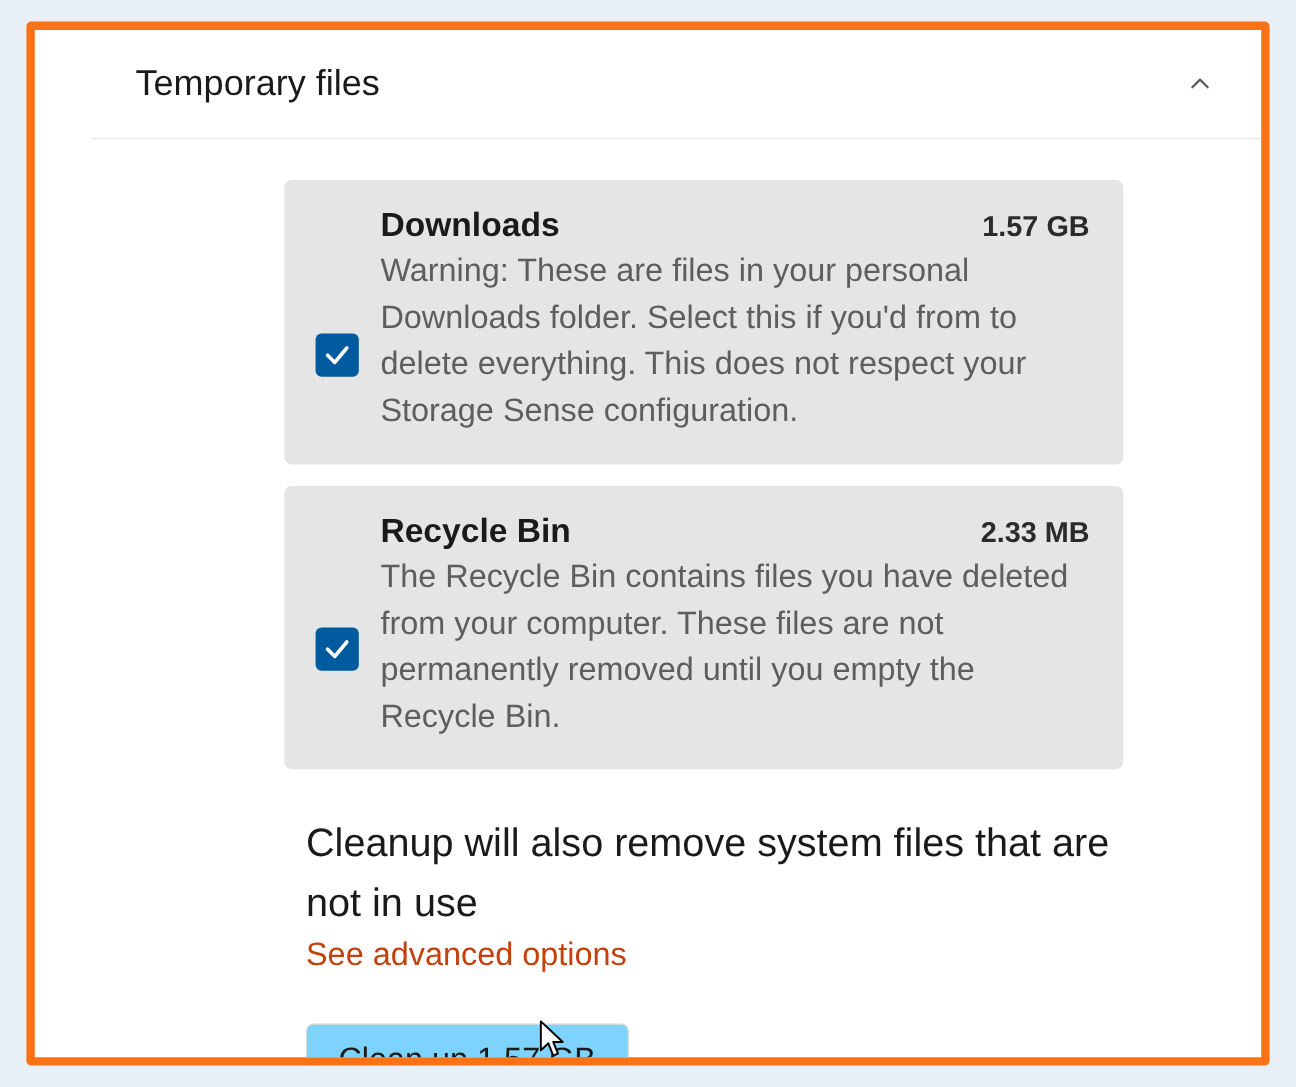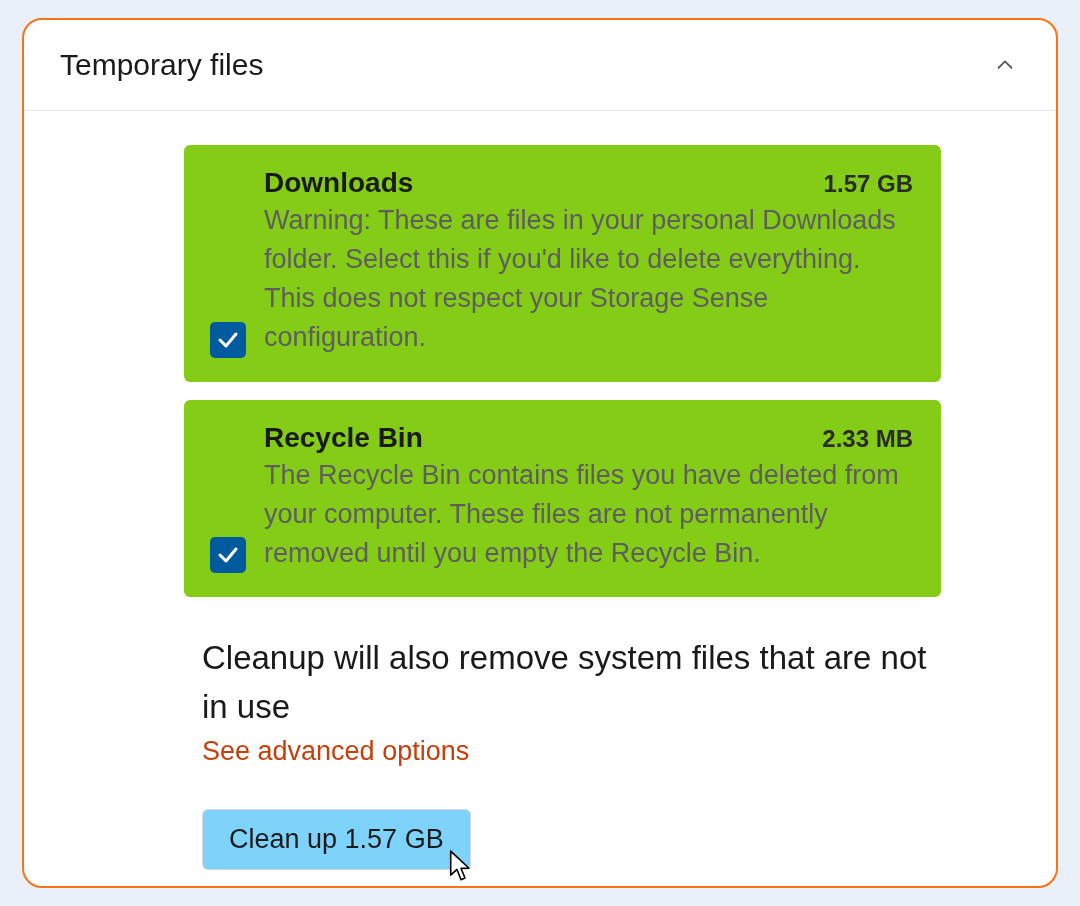--- a/index.html
+++ b/index.html
@@ -10,24 +10,25 @@
     body {
       font-family: "Segoe UI", -apple-system, BlinkMacSystemFont, sans-serif;
       background: #eaf0f8;
       width: 1080px;
       height: 906px;
       padding: 18px 22px;
       color: #1a1a1a;
     }
     .panel {
       background: #ffffff;
-      border: 2px solid #f97316;
-      border-radius: 20px;
+      border: 7px solid #f97316;
+      border-radius: 4px;
       height: 870px;
       overflow: hidden;
+      padding-left: 48px;
     }
     .panel-header {
       display: flex;
       align-items: center;
       justify-content: space-between;
       padding: 28px 40px 28px 36px;
       border-bottom: 1px solid #e6e6e6;
     }
     .panel-title {
       font-size: 30px;
@@ -39,25 +40,25 @@
       height: 22px;
       display: flex;
       align-items: center;
       justify-content: center;
       color: #5a5a5a;
     }
     .panel-body {
       padding: 34px 115px 0 160px;
     }
     .item-card {
-      background: #84cc16;
+      background: #e5e5e5;
       border-radius: 6px;
       padding: 22px 28px 24px 26px;
       display: flex;
-      align-items: flex-end;
+      align-items: center;
       gap: 18px;
       margin-bottom: 18px;
     }
     .checkbox-wrap {
       flex-shrink: 0;
       padding-top: 58px;
     }
     .item-card.recycle .checkbox-wrap {
       padding-top: 38px;
     }
@@ -169,21 +170,21 @@
           <svg viewBox="0 0 24 24">
               <polyline points="4 12 10 18 20 6"></polyline>
             </svg>
         </div>
       </div>
       <div class="item-content">
         <div class="item-head">
           <div class="item-title">Downloads</div>
           <div class="item-size">1.57 GB</div>
         </div>
-        <div class="item-desc">Warning: These are files in your personal Downloads folder. Select this if you'd like to delete everything. This does not respect your Storage Sense configuration.</div>
+        <div class="item-desc">Warning: These are files in your personal Downloads folder. Select this if you'd from to delete everything. This does not respect your Storage Sense configuration.</div>
       </div>
     </div>
 
     <div class="item-card recycle">
       <div class="checkbox-wrap">
         <div class="checkbox">
           <svg viewBox="0 0 24 24">
               <polyline points="4 12 10 18 20 6"></polyline>
             </svg>
         </div>

